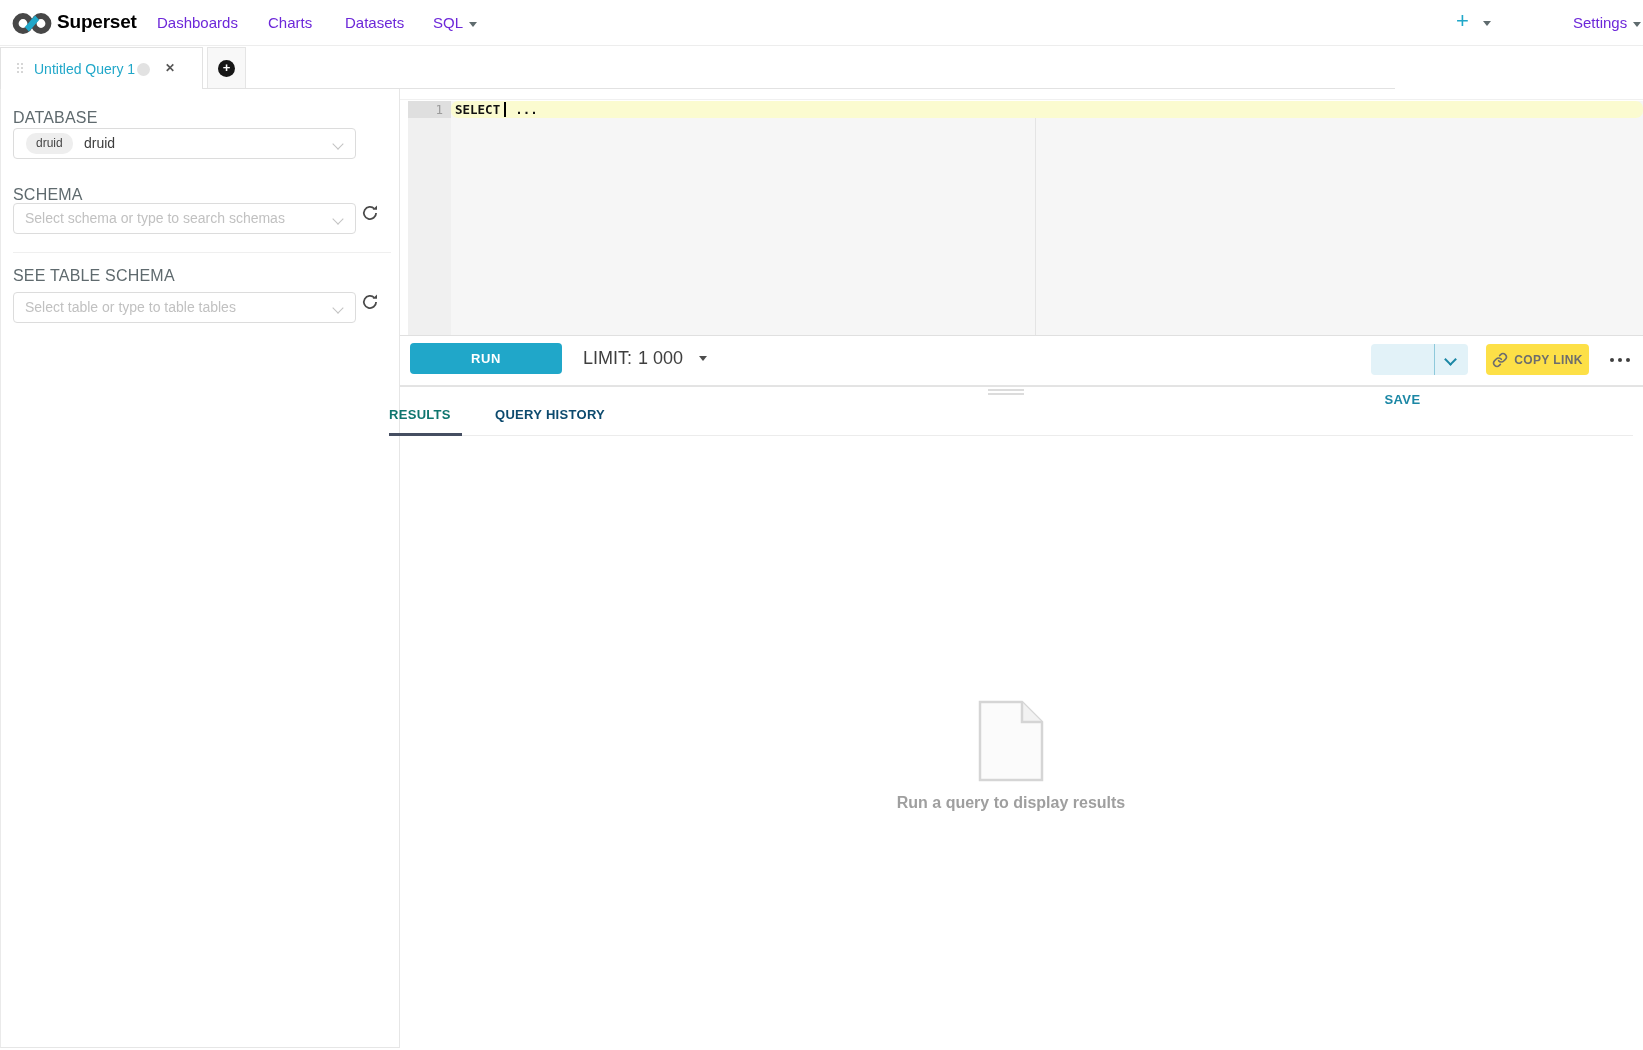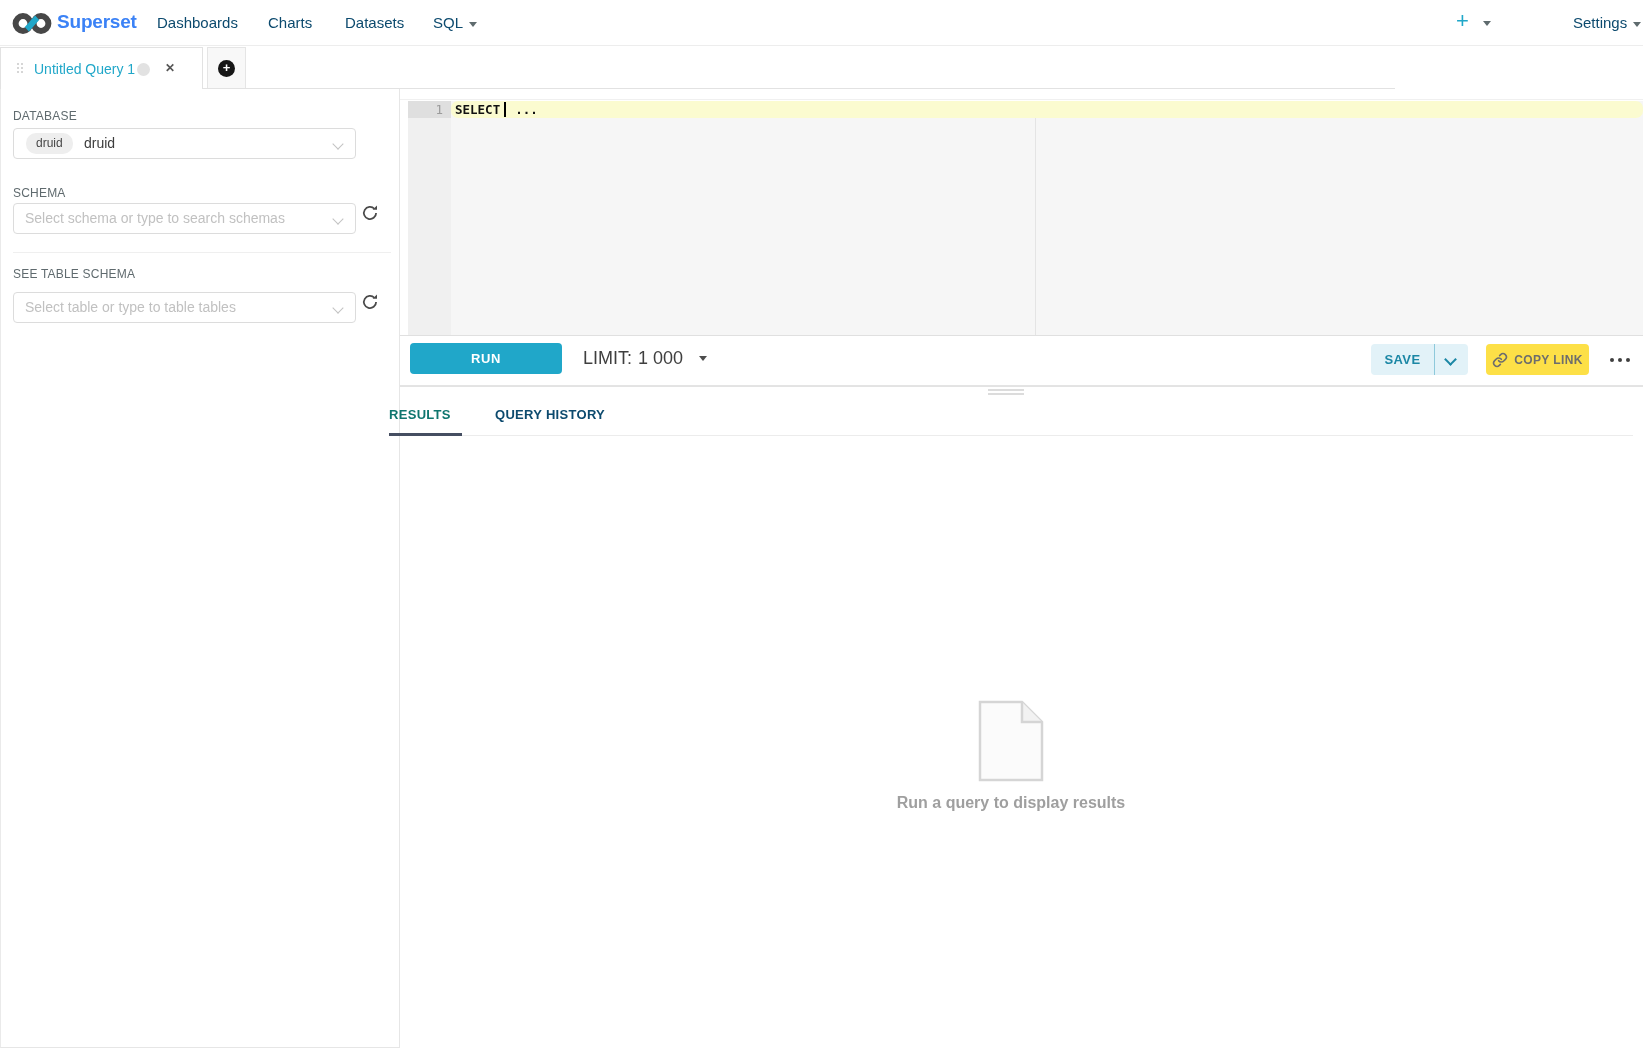--- a/index.html
+++ b/index.html
@@ -3,42 +3,42 @@
 <meta charset="utf-8">
 <style>
   * { margin:0; padding:0; box-sizing:border-box; }
   html,body { background:#fff; }
   body { font-family:"Liberation Sans", sans-serif; color:#3b3b3b; }
   .app { position:relative; width:1643px; height:1050px; background:#fff; overflow:hidden; }
 
   
   .navbar { position:absolute; left:0; top:0; width:1643px; height:46px; background:#fff; border-bottom:1px solid #ededed; }
   .logo { position:absolute; left:11px; top:10px; }
-  .brand-text { position:absolute; left:57px; top:11px; font-size:19px; font-weight:700; color:#3b82f6; letter-spacing:-0.2px; }
-  .nav-item { position:absolute; top:14px; font-size:15px; color:#0c4a6e; cursor:pointer; white-space:nowrap; }
+  .brand-text { position:absolute; left:57px; top:11px; font-size:19px; font-weight:700; color:#000000; letter-spacing:-0.2px; }
+  .nav-item { position:absolute; top:14px; font-size:15px; color:#6d28d9; cursor:pointer; white-space:nowrap; }
   .nav-dashboards { left:157px; } .nav-charts { left:268px; } .nav-datasets { left:345px; } .nav-sql { left:433px; }
   .caret { display:inline-block; width:0; height:0; border-left:4px solid transparent; border-right:4px solid transparent; border-top:5px solid #5f6b6e; vertical-align:middle; margin-left:6px; }
   .nav-plus { position:absolute; left:1456px; top:8px; font-size:22px; font-weight:400; color:#20a7c9; cursor:pointer; }
   .nav-plus-caret { position:absolute; left:1477px; top:21px; }
   .nav-settings { left:1573px; }
 
   
   .tabstrip { position:absolute; left:0; top:46px; width:1395px; height:43px; background:#fff; border-bottom:1px solid #e2e2e2; }
   .tab-active { position:absolute; left:0; top:1px; width:203px; height:42px; background:#fff; border:1px solid #e2e2e2; border-bottom:none; cursor:pointer; }
   .grip { position:absolute; left:16px; top:15px; width:6px; height:12px; display:grid; grid-template-columns:2px 2px; grid-auto-rows:2px; gap:2px; }
   .grip i { background:#c9c9c9; border-radius:50%; }
   .tab-label { position:absolute; left:33px; top:13px; font-size:14px; color:#20a7c9; white-space:nowrap; }
   .tab-dot { position:absolute; left:136px; top:15px; width:13px; height:13px; border-radius:50%; background:#e2e2e2; }
   .tab-close { position:absolute; left:164px; top:13px; font-size:12px; font-weight:700; color:#565656; cursor:pointer; }
   .tab-plus { position:absolute; left:207px; top:1px; width:39px; height:41px; background:#f8f8f8; border:1px solid #e5e5e5; border-bottom:none; cursor:pointer; }
   .plus-circle { position:absolute; left:10px; top:12px; width:17px; height:17px; border-radius:50%; background:#161616; color:#fff; font-size:13px; font-weight:700; text-align:center; line-height:16px; }
 
   
   .sidebar { position:absolute; left:0; top:89px; width:400px; height:959px; background:#fff; border-left:1px solid #eaeaea; border-right:1px solid #e6e6e6; border-bottom:1px solid #e6e6e6; }
-  .side-label { position:absolute; left:12px; font-size:12px; color:#5f6a6e; letter-spacing:0.2px; }
+  .side-label { position:absolute; left:12px; font-size:16px; color:#5f6a6e; letter-spacing:0.2px; }
   .lbl-db { top:20px; } .lbl-schema { top:97px; } .lbl-table { top:178px;text-align:center; }
   .select { position:absolute; left:12px; width:343px; height:31px; border:1px solid #dcdcdc; border-radius:4px; background:#fff; cursor:pointer; }
   .sel-db { top:39px; } .sel-schema { top:114px; } .sel-table { top:203px; }
   .sel-chevron { position:absolute; right:13px; top:11px; width:8px; height:8px; border-right:1.6px solid #c3c3c3; border-bottom:1.6px solid #c3c3c3; transform:rotate(45deg); }
   .placeholder { position:absolute; left:11px; top:6px; font-size:14px; color:#c1c1c1; white-space:nowrap; }
   .db-pill { position:absolute; left:12px; top:4px; height:21px; padding:0 10px; background:#eeeeee; border-radius:10px; font-size:12px; line-height:21px; color:#474747; }
   .db-value { position:absolute; left:70px; top:6px; font-size:14px; color:#3d3d3d; }
   .refresh-btn { position:absolute; left:359px; width:24px; height:24px; cursor:pointer; }
   .ref-schema { top:114px; } .ref-table { top:203px; }
   .side-divider { position:absolute; left:12px; top:163px; width:378px; height:1px; background:#efefef; }
@@ -54,21 +54,21 @@
   .print-margin { position:absolute; left:584px; top:17px; bottom:0; width:1px; background:#e4e4e4; }
   .editor-bottom { position:absolute; left:400px; top:335px; width:1243px; height:1px; background:#e0e0e0; }
 
   
   .toolbar { position:absolute; left:400px; top:336px; width:1243px; height:50px; background:#fff; border-bottom:1px solid #e4e4e4; }
   .btn-run { position:absolute; left:10px; top:7px; width:152px; height:31px; background:#20a7c9; border:none; border-radius:4px; color:#fff; font-family:"Liberation Sans", sans-serif; font-size:13px; font-weight:700; letter-spacing:0.6px; cursor:pointer; }
   .limit-group { position:absolute; left:183px; top:7px; height:31px; display:flex; align-items:center; gap:6px; cursor:pointer; }
   .limit-label, .limit-value { font-size:18px; color:#3f3f3f; }
   .limit-caret { width:0; height:0; border-left:4px solid transparent; border-right:4px solid transparent; border-top:5px solid #4d4d4d; margin-left:10px; }
   .btn-save { position:absolute; left:971px; top:8px; width:97px; height:31px; background:#e2f2f8; border-radius:4px; display:flex; cursor:pointer; }
-  .save-main { width:63px; text-align:center; line-height:31px; font-size:13px; font-weight:700; color:#1b87a5; letter-spacing:0.4px; }
+  .save-main { width:63px; text-align:center; line-height:31px; font-size:13px; font-weight:700; color:#1b87a5; letter-spacing:0.4px;margin-top:40px; }
   .save-split { width:1px; height:31px; background:#8ec9db; }
   .save-caret-box { flex:1; position:relative; }
   .save-chev { position:absolute; left:11px; top:11px; width:9px; height:9px; border-right:2px solid #1b87a5; border-bottom:2px solid #1b87a5; transform:rotate(45deg); }
   .btn-copylink { position:absolute; left:1086px; top:8px; width:103px; height:31px; background:#fde047; border-radius:4px; display:flex; align-items:center; justify-content:center; gap:6px; cursor:pointer; }
   .copylink-text { font-size:12px; font-weight:700; color:#6d6d6d; letter-spacing:0.4px; }
   .btn-more { position:absolute; left:1203px; top:8px; width:34px; height:31px; display:flex; align-items:center; justify-content:center; gap:4px; cursor:pointer; }
   .btn-more i { width:4px; height:4px; border-radius:50%; background:#3f3f3f; }
 
   
   .south-divider { position:absolute; left:400px; top:386px; width:1243px; height:1px; background:#e3e3e3; }

